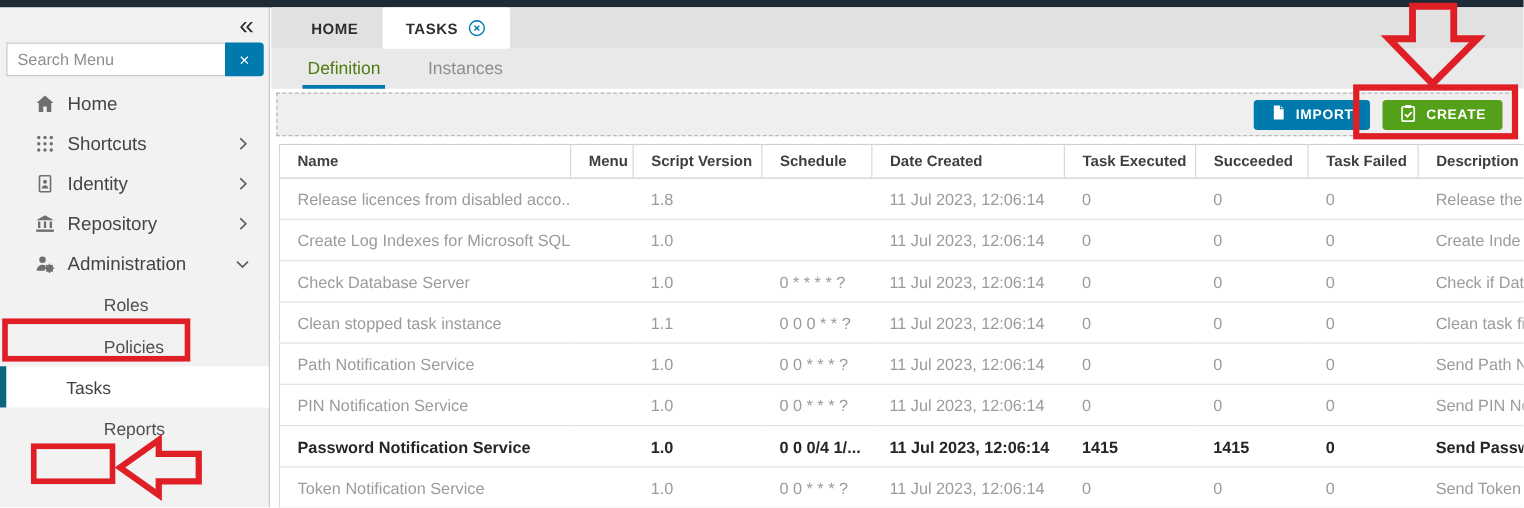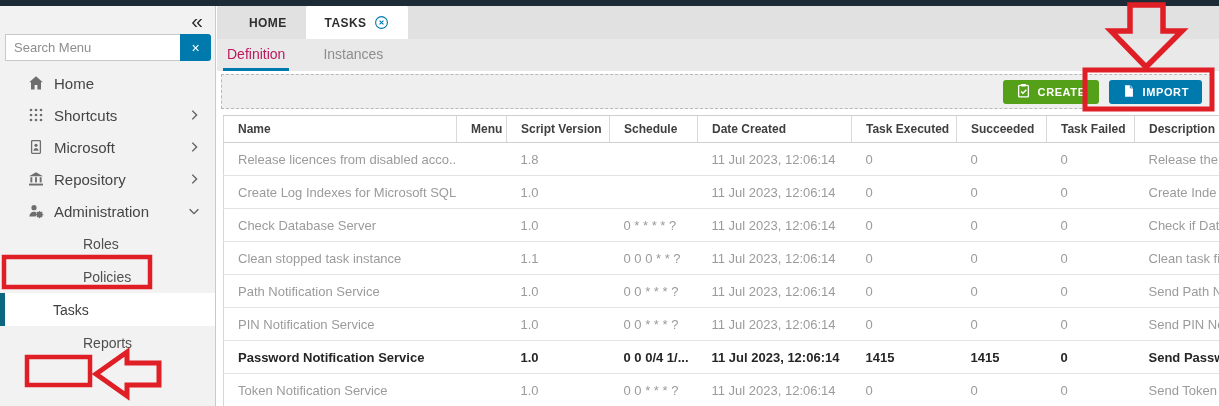--- a/index.html
+++ b/index.html
@@ -30,21 +30,21 @@
   
   .main { position:absolute; left:217px; top:6px; width:1002px; height:400px; background:#fff; }
   .tabstrip { height:33px; background:#e1e1e1; display:flex; align-items:stretch; padding-left:13px; }
   .tab { display:flex; align-items:center; gap:8px; padding:0 19px; font-size:12px; font-weight:bold;
          letter-spacing:.4px; color:#2f2f2f; cursor:pointer; }
   .tab.active { background:#fff; border-radius:2px 2px 0 0; }
   .tab-close { display:inline-flex; cursor:pointer; }
   .subtabs { height:32px; background:#e9e9e9; display:flex; align-items:stretch; padding-left:6px; }
   .subtab { display:flex; align-items:center; margin-right:30px; padding:0 4px; font-size:14px;
             color:#8d8d8d; border-bottom:3px solid transparent; cursor:pointer; }
-  .subtab.active { color:#be185d; border-bottom-color:#0079ad; }
+  .subtab.active { color:#4d7c0f; border-bottom-color:#0079ad;margin-left:19px; }
 
   .dashed-zone { margin:3px 7px 0 4px; height:35px; background:#efefef; border:1px dashed #b8b8b8;
                  display:flex; align-items:center; justify-content:flex-end; gap:10px; padding-right:9px; }
   .btn { height:24px; display:inline-flex; align-items:center; gap:7px; padding:0 13px; border:none;
          border-radius:3px; color:#fff; font-size:11px; font-weight:bold; letter-spacing:.6px; cursor:pointer;
          font-family:inherit; }
   .btn-green { background:#55a019; }
   .btn-blue { background:#0079ad; }
 
   
@@ -108,21 +108,21 @@
         </span>
       </div>
       <div class="nav-item">
         <span class="ico">
           <svg width="16" height="16" viewBox="0 0 16 16">
             <rect x="3.6" y="1.6" width="8.8" height="12.8" rx="0.8" fill="none" stroke="#6e6e6e" stroke-width="1.3"></rect>
             <circle cx="8" cy="6.3" r="1.6" fill="#6e6e6e"></circle>
             <path d="M5.3 11.7c.4-1.8 1.4-2.6 2.7-2.6s2.3.8 2.7 2.6z" fill="#6e6e6e"></path>
           </svg>
         </span>
-        <span>Microsoft</span>
+        <span>Identity</span>
         <span class="chev">
           <svg width="14" height="14" viewBox="0 0 16 16">
             <path d="M6 3l5 5-5 5" fill="none" stroke="#5f5f5f" stroke-width="1.6"></path>
           </svg>
         </span>
       </div>
       <div class="nav-item">
         <span class="ico">
           <svg width="16" height="16" viewBox="0 0 16 16">
             <path d="M8 1.2 15 5.2H1Z" fill="#6e6e6e"></path>
@@ -189,38 +189,38 @@
   <div class="subtabs" id="subtabs-root">
       <div class="subtab active">
         <span>Definition</span>
       </div>
       <div class="subtab">
         <span>Instances</span>
       </div>
     </div>
 
   <div class="dashed-zone">
+    <button class="btn btn-blue">
+      <span class="ico">
+        <svg width="14" height="14" viewBox="0 0 16 16">
+            <path d="M3.5 1.5h6l3 3v10h-9z" fill="#fff"></path>
+            <path d="M9.5 1.5v3h3" fill="none" stroke="#0079ad" stroke-width="1"></path>
+          </svg>
+      </span>
+      <span>IMPORT</span>
+    </button>
     <button class="btn btn-green">
       <span class="ico">
         <svg width="15" height="15" viewBox="0 0 16 16">
             <rect x="2.8" y="2.6" width="10.4" height="12.2" rx="1" fill="none" stroke="#fff" stroke-width="1.4"></rect>
             <rect x="5.4" y="1" width="5.2" height="2.6" rx="0.6" fill="#fff"></rect>
             <path d="M5.4 9l2 2 3.6-3.8" fill="none" stroke="#fff" stroke-width="1.5"></path>
           </svg>
       </span>
       <span>CREATE</span>
-    </button>
-    <button class="btn btn-blue">
-      <span class="ico">
-        <svg width="14" height="14" viewBox="0 0 16 16">
-            <path d="M3.5 1.5h6l3 3v10h-9z" fill="#fff"></path>
-            <path d="M9.5 1.5v3h3" fill="none" stroke="#0079ad" stroke-width="1"></path>
-          </svg>
-      </span>
-      <span>IMPORT</span>
     </button>
   </div>
 
   <div class="table-wrap">
     <table>
       <colgroup>
         <col class="c-name">
           <col class="c-menu">
           <col class="c-ver">
           <col class="c-sched">

